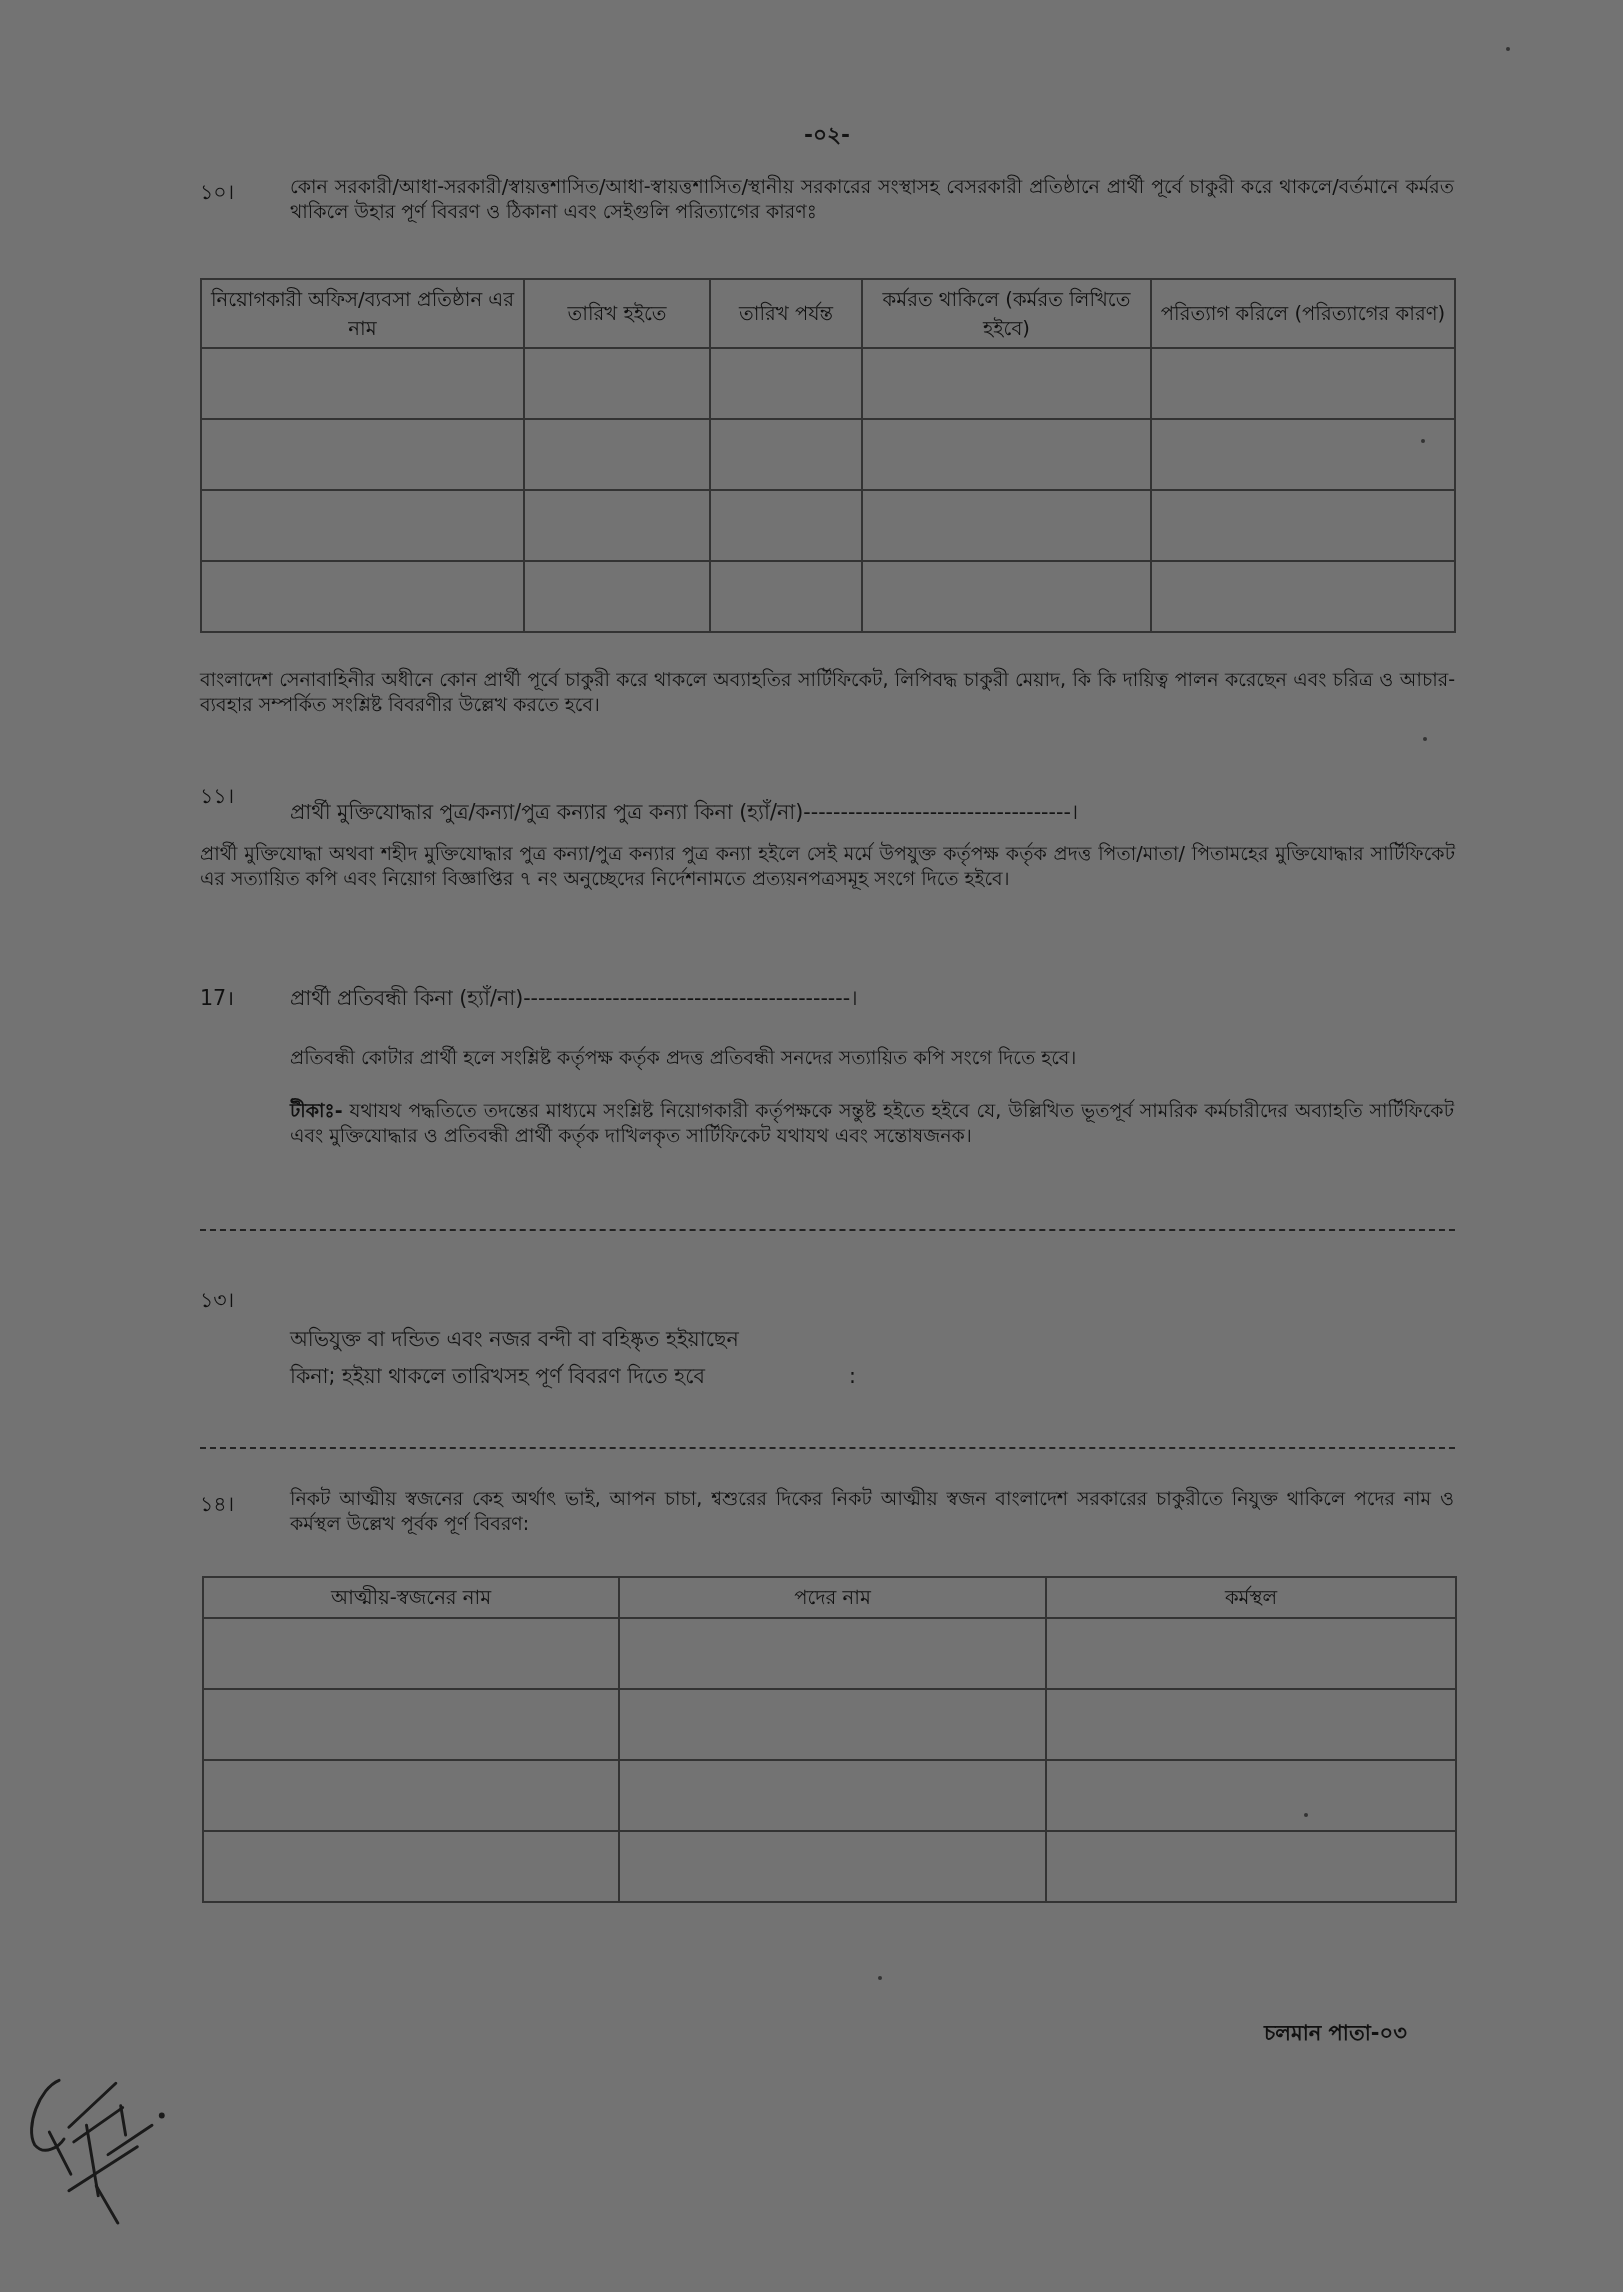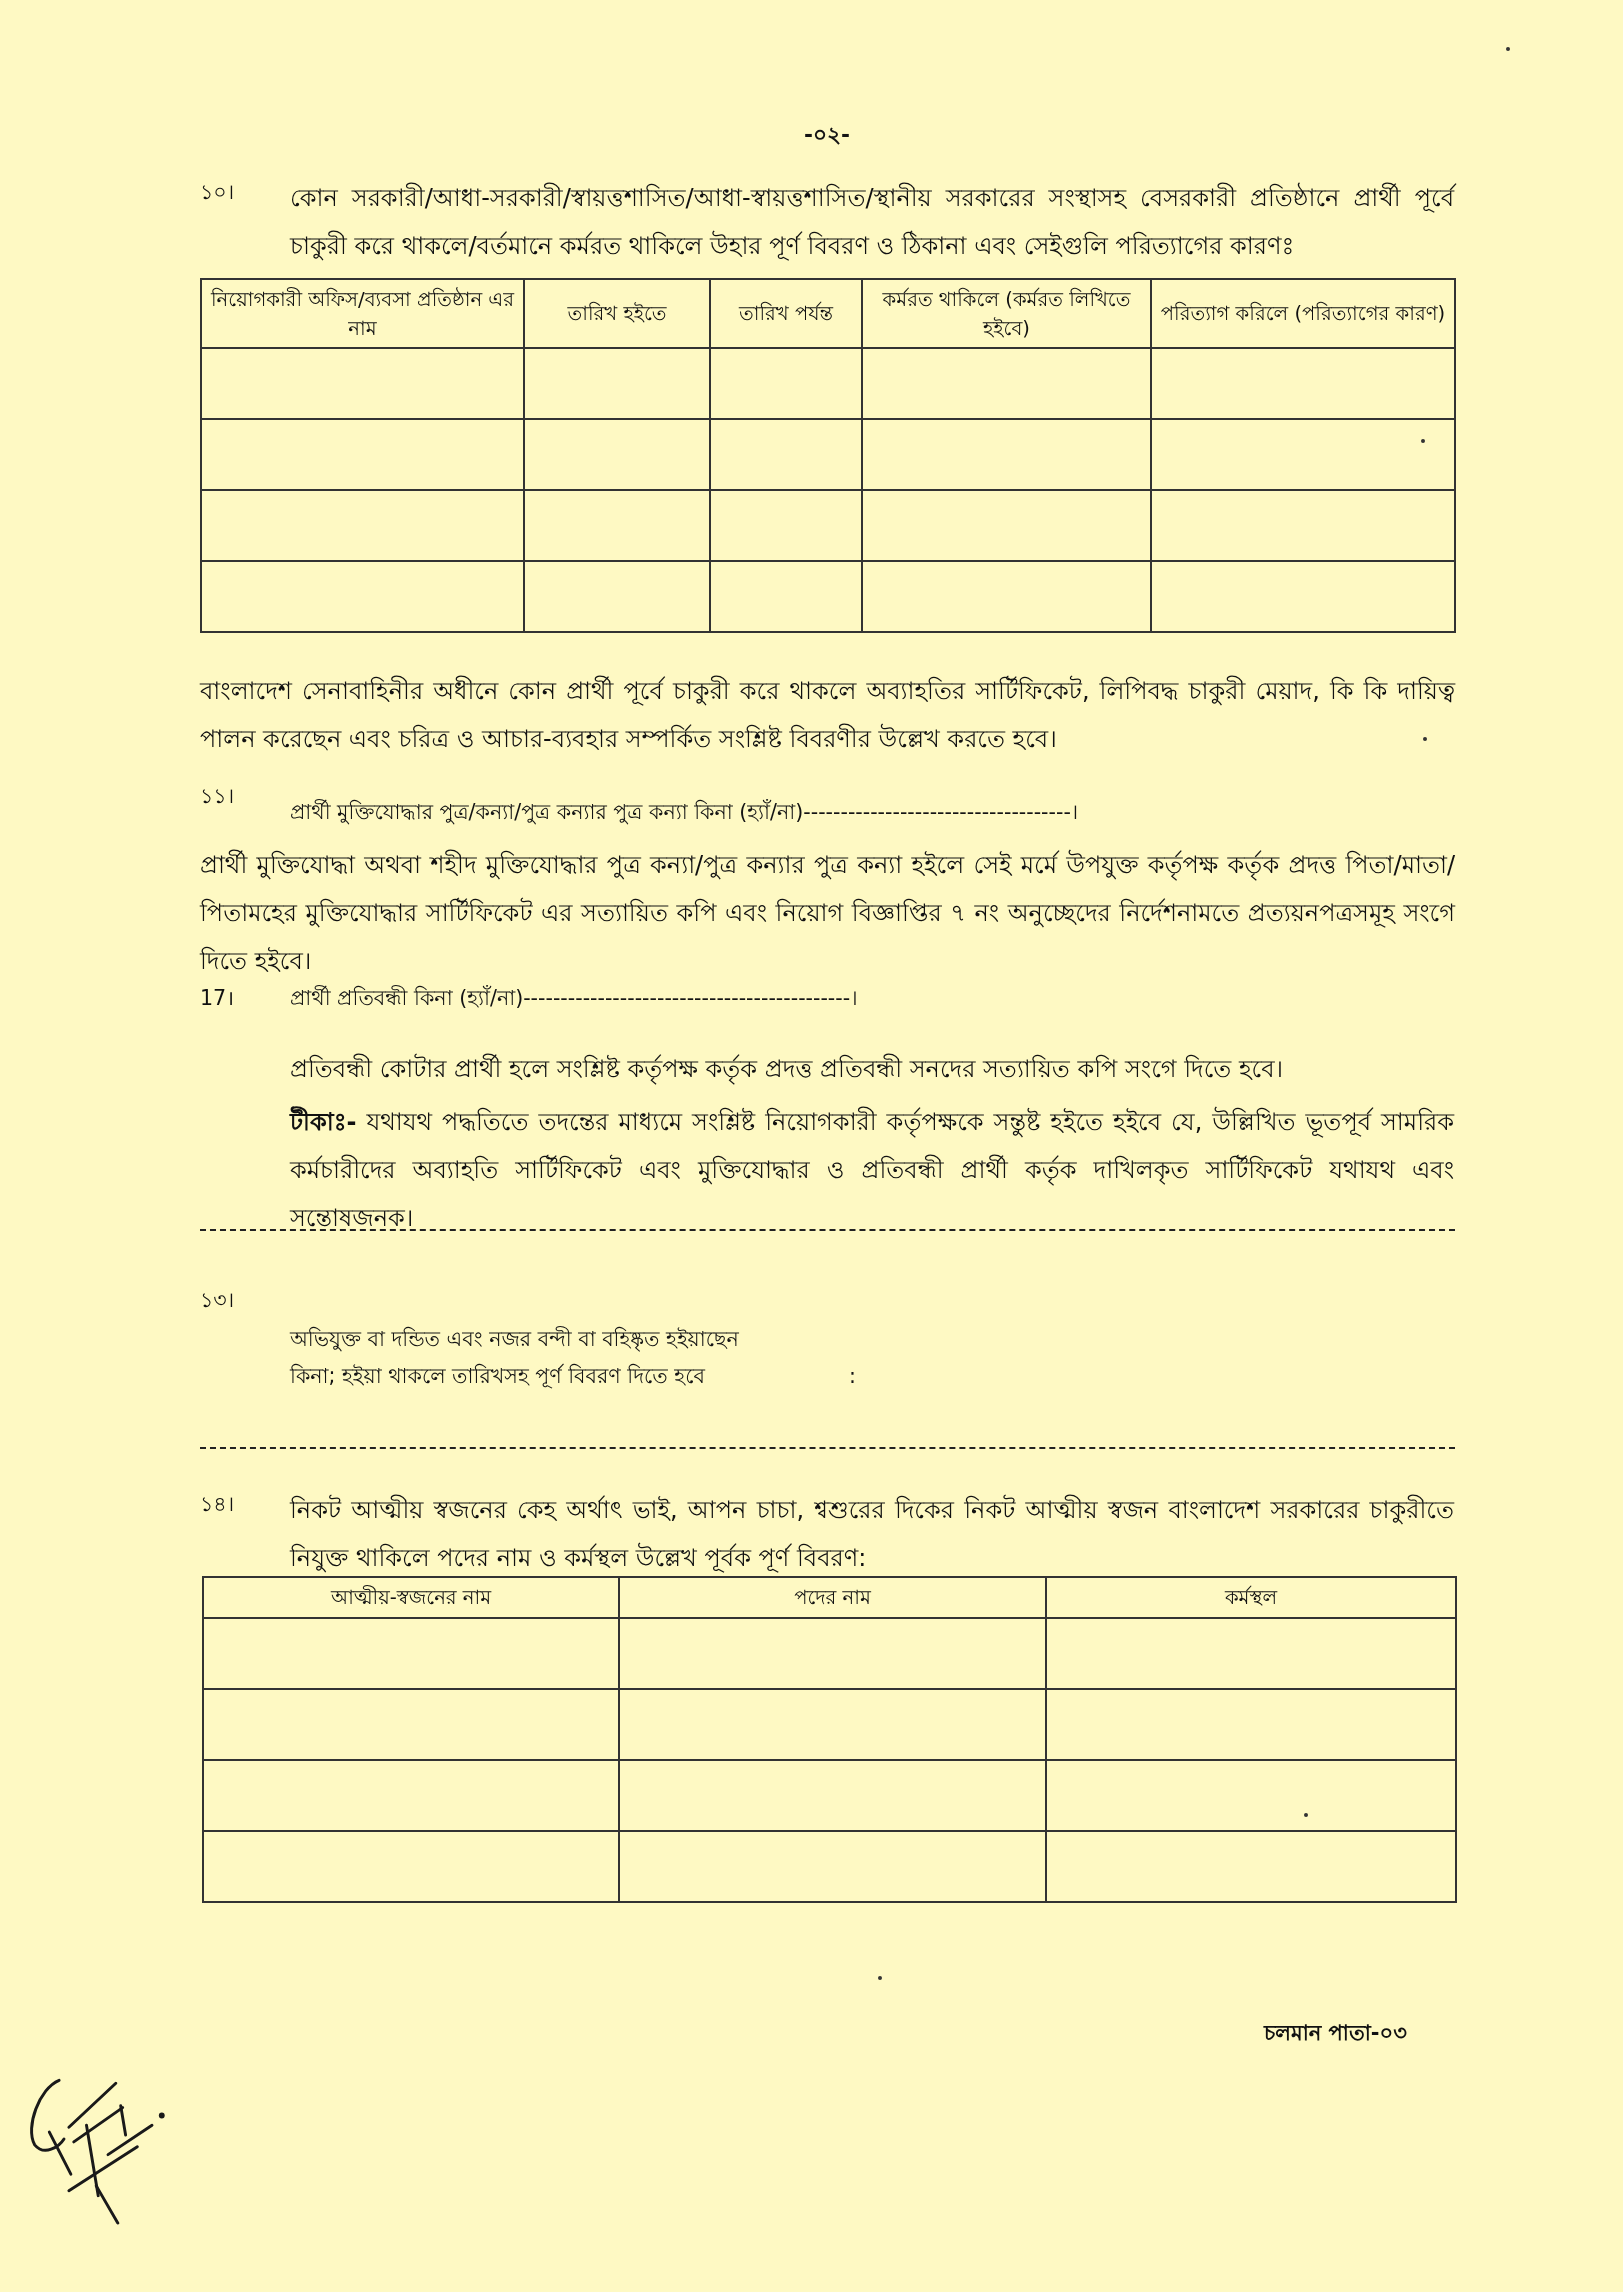--- a/index.html
+++ b/index.html
@@ -1,24 +1,24 @@
 <!DOCTYPE html>
 <html><head>
 <meta charset="utf-8">
 <style>
   html, body { margin: 0; padding: 0; background: #ffffff; }
   body {
     width: 1623px; height: 2293px; position: relative; overflow: hidden;
     font-family: "DejaVu Sans", sans-serif; color: #111111;
   }
-  .page { position: absolute; inset: 0; background: #fef9c3; }
+  .page { position: absolute; inset: 0; background: #737373; }
   .txt { position: absolute; font-size: 20.6px; line-height: 33px; color: #141414; }
   .page-num { left: 804px; top: 118px; font-size: 21.6px; font-weight: bold; }
   .num { position: absolute; font-size: 20.6px; line-height: 33px; }
-  .para { position: absolute; font-size: 24px; line-height: 48px; text-align: justify; }
+  .para { position: absolute; font-size: 19px; line-height: 25px; text-align: justify; }
   .bold-lead { font-weight: bold; }
   table.grid {
     position: absolute; border-collapse: collapse; table-layout: fixed;
     border: 2px solid #222;
   }
   table.grid th, table.grid td {
     border: 2px solid #333; font-weight: normal; font-size: 19.6px; line-height: 29px;
     text-align: center; vertical-align: middle; padding: 0 5.9px;
   }
   table.grid th { height: 67px; }

